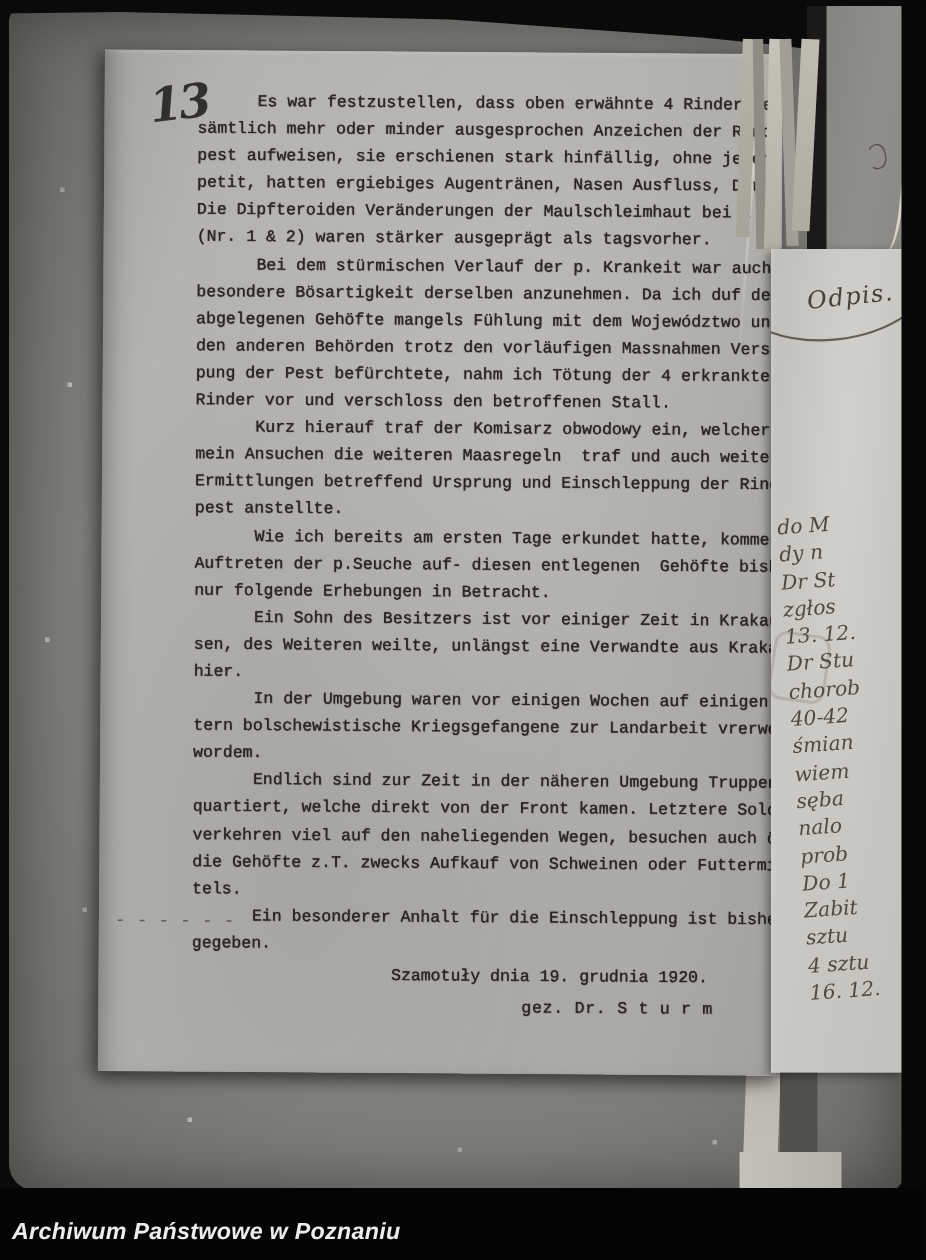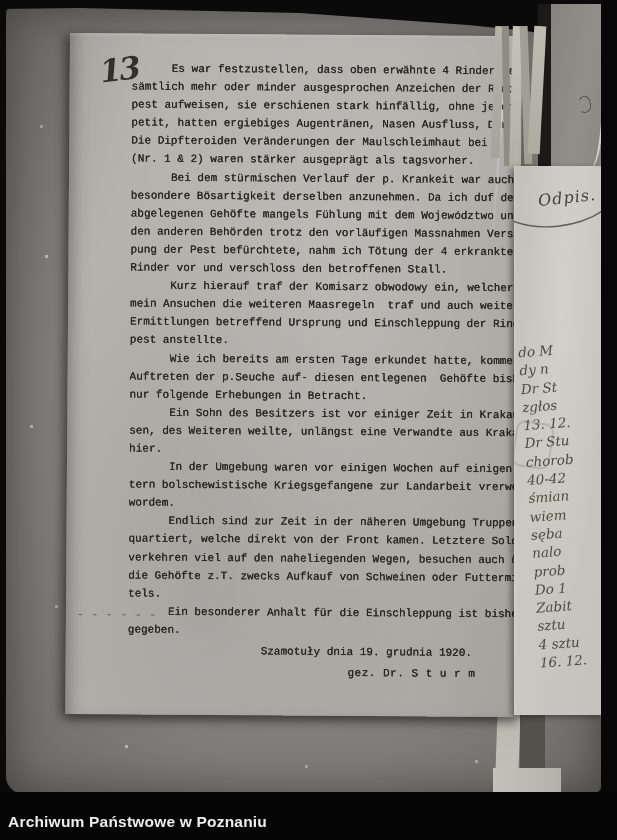--- a/index.html
+++ b/index.html
@@ -111,21 +111,21 @@
     font-size:13.5px;line-height:18.3px;color:#4e4a40;white-space:pre;
   }
   
   .bstrip-v{position:absolute;left:496px;top:711px;width:23px;height:90px;z-index:3;
     background:linear-gradient(#bab7af,#c6c3bb);transform:rotate(2deg);}
   .bstrip-dark{position:absolute;left:520px;top:713px;width:25px;height:58px;z-index:3;background:#53514c;}
   .bstrip-h{position:absolute;left:493px;top:768px;width:68px;height:30px;z-index:3;
     background:linear-gradient(90deg,#c4c1b9,#b5b2aa);}
   
   .right-border{position:absolute;left:601px;top:0;width:16px;height:840px;z-index:8;background:#070707;}
-  .caption-bar{position:absolute;left:0;top:792px;width:617px;height:48px;z-index:9;background:#050505;}
+  .caption-bar{position:absolute;left:0;top:792px;width:617px;height:48px;z-index:9;background:#050505;font-style:italic;}
   .caption-bar span{
     position:absolute;left:8px;top:21px;color:#ededed;font-weight:bold;
     font-size:15.5px;letter-spacing:.2px;font-family:"Liberation Sans",sans-serif;
   }
 </style>
 </head>
 <body>
 
 <div class="backdrop">
   <div class="specks"></div>

